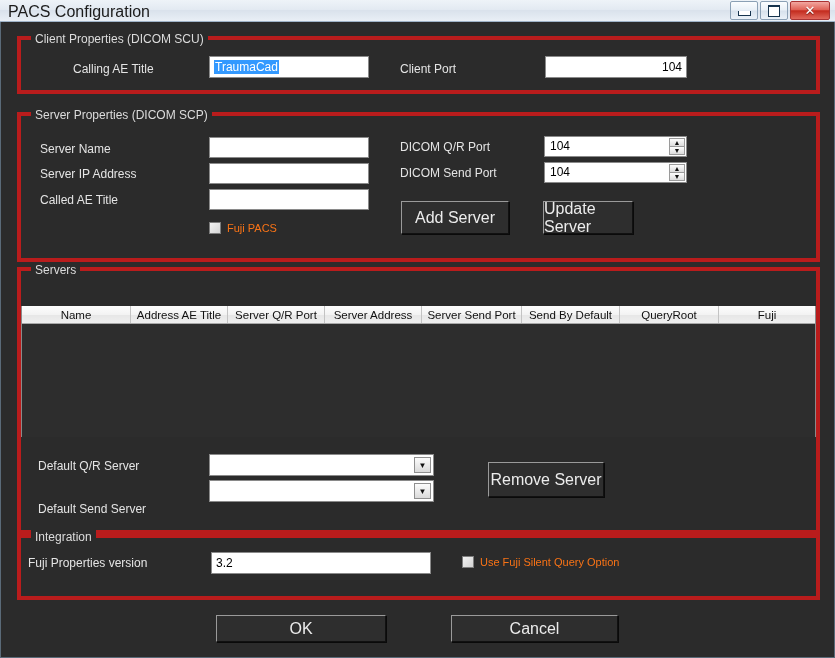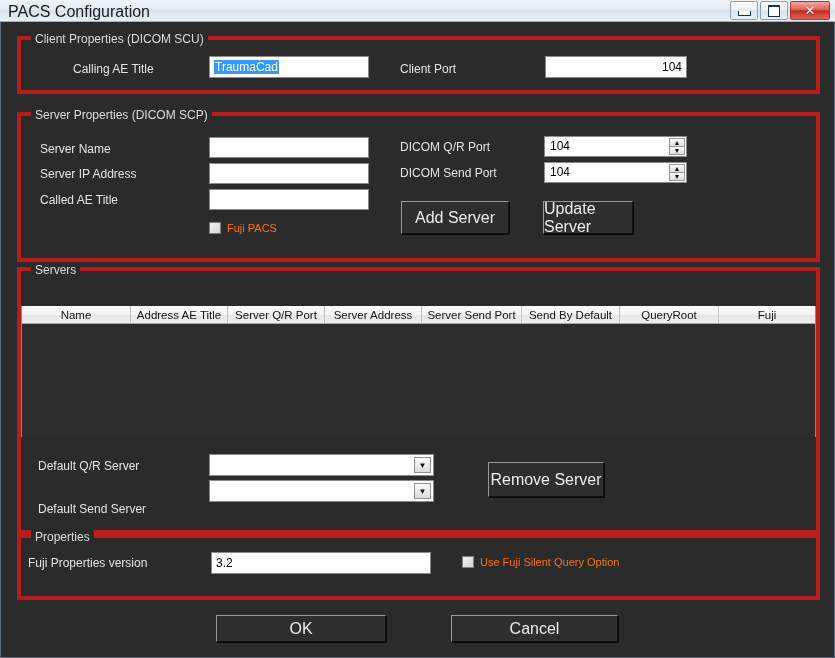--- a/index.html
+++ b/index.html
@@ -264,21 +264,21 @@
 
   <div class="lbl" style="left:37px;top:480px;">Default Send Server</div>
   <div class="combo" style="left:208px;top:458px;width:225px;height:22px;">
     <span class="cval"></span>
     <span class="arrow">▼</span>
   </div>
 
   <div class="btn" style="left:487px;top:440px;width:116px;height:35px;">Remove Server</div>
 
   <div class="group" id="grp-integration">
-    <span class="legend">Properties</span>
+    <span class="legend">Integration</span>
   </div>
   <div class="lbl" style="left:27px;top:534px;">Fuji Properties version</div>
   <div class="txtbox" style="left:210px;top:530px;width:220px;height:22px;">
     <span>3.2</span>
   </div>
   <div class="cbx" style="left:461px;top:534px;">
     <span class="box"></span>
     <span class="ctext">Use Fuji Silent Query Option</span>
   </div>
 

